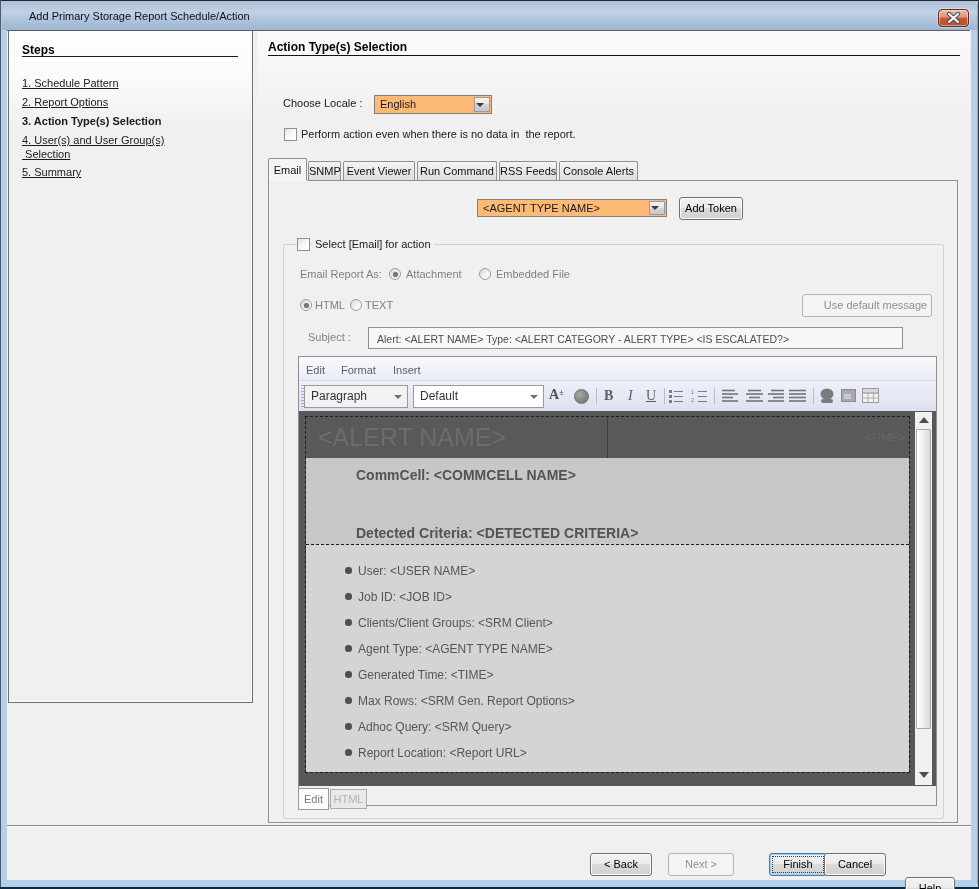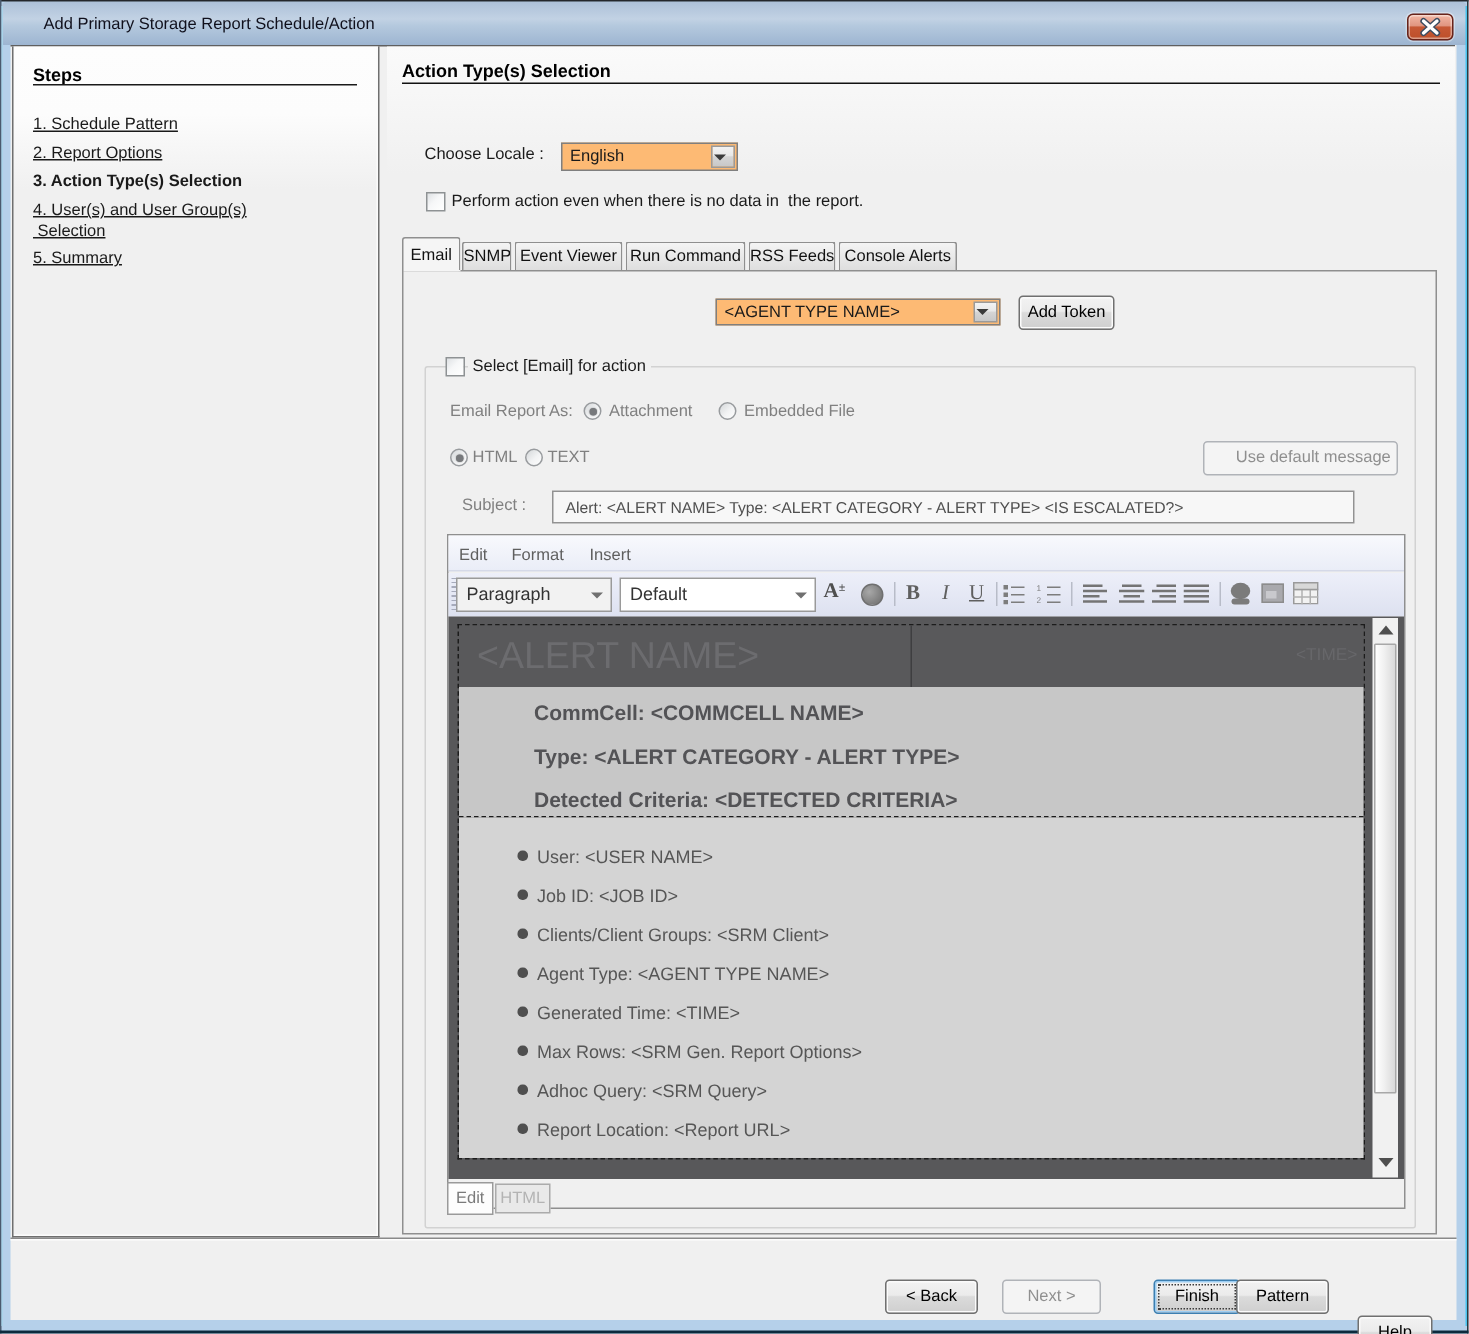--- a/index.html
+++ b/index.html
@@ -21,21 +21,21 @@
   border-radius:4px 4px 0 0; }
 #title-text { left:29px; top:10px; font-size:11px; line-height:13px; color:#10101c; }
 #close-btn { left:938px; top:9px; width:31px; height:18px; border-radius:4px;
   border:1px solid #69241a; background:linear-gradient(180deg,#f2b7a5 0%,#e09580 45%,#c65835 50%,#bd4f2a 100%);
   box-shadow:inset 0 0 0 1px rgba(255,255,255,.45), 0 0 0 1px rgba(255,255,255,.35); }
 
 #content { left:7px; top:30px; width:964px; height:850px; background:#f0f0f0; }
 #topline { left:7px; top:30px; width:963px; height:1px; background:#5f5f5f; }
 
 
-#lpanel { left:8px; top:31px; width:245px; height:794px; border:1px solid #6f6f6f; border-top:none;
+#lpanel { left:8px; top:31px; width:245px; height:672px; border:1px solid #6f6f6f; border-top:none;
   background:linear-gradient(180deg,#fdfdfd 0px,#fcfcfc 45px,#f0f0f0 95px); box-shadow:inset -1px -1px 0 #fbfbfb; }
 .lp { position:absolute; left:13px; }
 .lnk { text-decoration:underline; color:#1a1a1a; }
 #steps-title { left:13px; top:12px; font-weight:bold; font-size:12px; color:#000; }
 #steps-rule { left:13px; top:25px; width:216px; height:1px; background:#1a1a1a; }
 
 
 #rpanel-grad { left:258px; top:31px; width:712px; height:110px;
   background:linear-gradient(180deg,#fafafa 0px,#f7f7f7 30px,#f0f0f0 85px); }
 #rtitle { left:268px; top:40px; font-weight:bold; font-size:12px; color:#000; }
@@ -287,21 +287,20 @@
   </div>
 
   <div class="abs" id="edcontent"></div>
   <div class="abs" style="left:305px;top:416px;width:605px;height:357px;border:1px dashed #1c1c1c;"></div>
   <div class="dkbox" style="left:306px;top:417px;width:603px;height:41px;"></div>
   <div class="abs" style="left:607px;top:417px;width:1px;height:41px;background:#3e3e40;"></div>
   <div class="abs" style="left:318px;top:423px;font-size:25px;color:#6c6c6f;">&lt;ALERT NAME&gt;</div>
   <div class="abs" style="left:864px;top:431px;font-size:11.5px;color:#67676a;">&lt;TIME&gt;</div>
   <div class="abs" id="litebox1"></div>
   <div class="alerttxt" style="left:356px;top:467px;">CommCell: &lt;COMMCELL NAME&gt;</div>
-  <div class="alerttxt" style="left:356px;top:496px;">Type: &lt;ALERT CATEGORY - ALERT TYPE&gt;</div>
   <div class="alerttxt" style="left:356px;top:525px;">Detected Criteria: &lt;DETECTED CRITERIA&gt;</div>
   <div class="abs" id="litebox2"></div>
 
   <div class="bullet" style="left:345px;top:567px;"></div>
     <div class="btxt" style="left:358px;top:564px;">User: &lt;USER NAME&gt;</div>
     <div class="bullet" style="left:345px;top:593px;"></div>
     <div class="btxt" style="left:358px;top:590px;">Job ID: &lt;JOB ID&gt;</div>
     <div class="bullet" style="left:345px;top:619px;"></div>
     <div class="btxt" style="left:358px;top:616px;">Clients/Client Groups: &lt;SRM Client&gt;</div>
     <div class="bullet" style="left:345px;top:645px;"></div>
@@ -322,15 +321,15 @@
 
   <div class="abs" style="left:298px;top:788px;width:31px;height:22px;background:#fdfdfd;border:1px solid #9a9a9a;font-size:11px;color:#7a7a7a;text-align:center;line-height:20px;">Edit</div>
   <div class="abs" style="left:330px;top:789px;width:37px;height:20px;background:#e9e9e9;border:1px solid #ababab;font-size:11px;color:#b3b3b3;text-align:center;line-height:18px;">HTML</div>
 
   <div class="abs" id="sep"></div>
   <div class="abs" id="sep2"></div>
 
   <div class="btn" style="left:590px;top:853px;width:62px;">&lt; Back</div>
   <div class="btn dis" style="left:668px;top:853px;width:66px;">Next &gt;</div>
   <div class="btn" id="finishbtn" style="left:749px;top:853px;width:58px;border-color:#3c7fb1;margin-left:20px;">Finish</div>
-  <div class="btn" style="left:824px;top:853px;width:62px;">Pattern</div>
+  <div class="btn" style="left:824px;top:853px;width:62px;">Cancel</div>
   <div class="btn" style="left:905px;top:853px;width:50px;margin-top:24px;">Help</div>
 </div>
 
 </body></html>

